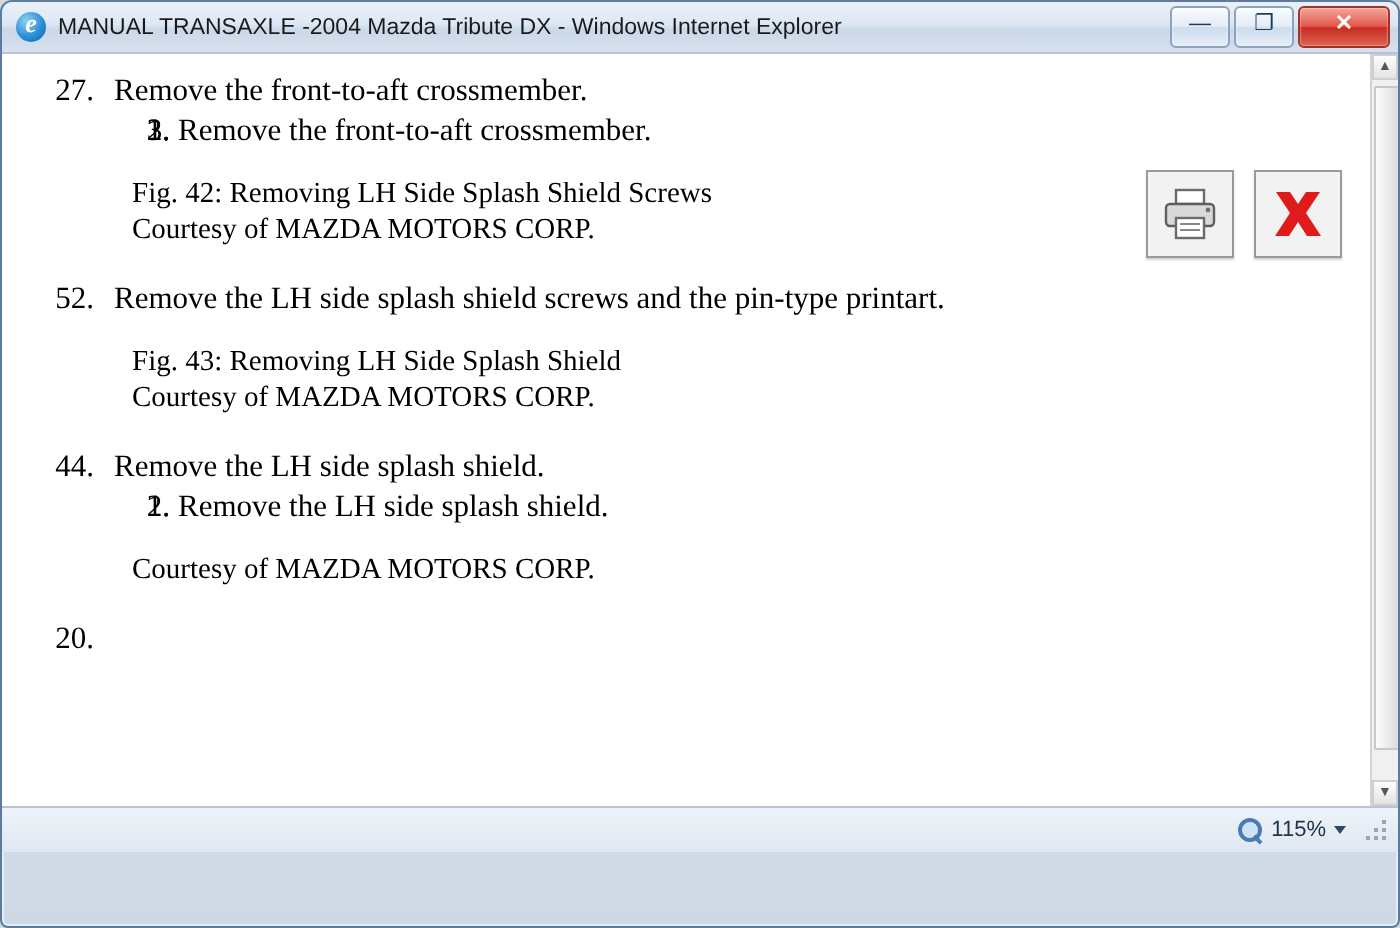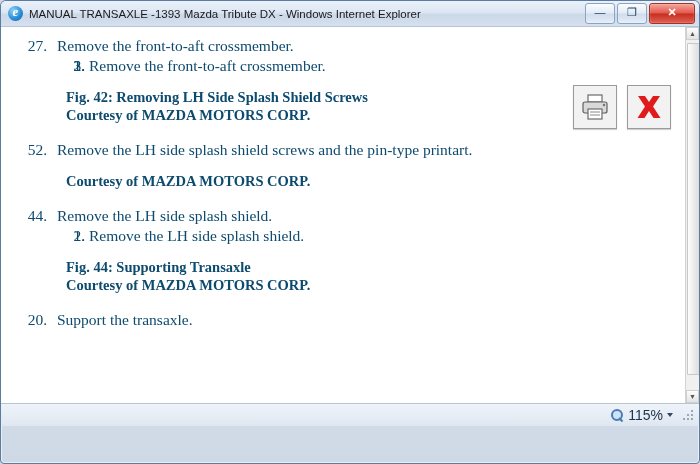--- a/index.html
+++ b/index.html
@@ -154,21 +154,21 @@
     border-bottom: 1px solid #b9c4d2;
     overflow: hidden;
   }
   .page {
     position: absolute;
     left: 0; top: 0; right: 13px; bottom: 0;
     background: #ffffff;
     padding: 10px 14px 0 14px;
     box-sizing: border-box;
     font-family: "Liberation Serif", serif;
-    color: #0c4a6e;
+    color: #000000;
     overflow: hidden;
   }
   .step {
     display: flex;
     font-size: 15.5px;
     margin-bottom: 2px;
   }
   .step .num {
     width: 32px;
     flex: none;
@@ -185,21 +185,21 @@
     margin-bottom: 1px;
     position: relative;
   }
   .sublist li .sn {
     position: absolute;
     left: -24px;
     width: 20px;
     text-align: right;
   }
   .figcap {
-    font-weight: bold;
+    font-weight: normal;
     font-size: 14.5px;
     margin: 14px 0 0 51px;
     line-height: 1.24;
   }
   .spacer-md { height: 16px; }
   .tool-icons {
     position: absolute;
     top: 58px;
     right: 28px;
     display: flex;
@@ -247,21 +247,21 @@
   }
   .sb-bottom { position: absolute; bottom: 0; left: 0; right: 0; }
   
   .statusbar {
     height: 22px;
     display: flex;
     align-items: center;
     justify-content: flex-end;
     padding-right: 4px;
     background: linear-gradient(to bottom, #eef3f9 0%, #dfe7f1 100%);
-    font-size: 14px;
+    font-size: 11px;
     color: #20354d;
   }
   .zoom-box {
     display: flex;
     align-items: center;
     gap: 4px;
     padding: 0 3px;
   }
   .zoom-glass {
     width: 13px; height: 13px;
@@ -302,21 +302,21 @@
     background: #9aa7b5;
   }
 </style>
 </head>
 <body>
 
 <div class="window">
 
   <div class="titlebar">
     <div class="ie-logo"></div>
-    <div class="title-text">MANUAL TRANSAXLE -1393 Mazda Tribute DX - Windows Internet Explorer</div>
+    <div class="title-text">MANUAL TRANSAXLE -2004 Mazda Tribute DX - Windows Internet Explorer</div>
     <div class="win-buttons">
       <div class="win-btn">—</div>
       <div class="win-btn">❐</div>
       <div class="win-btn close">✕</div>
     </div>
   </div>
 
 
   <div class="content-wrap">
 
@@ -356,44 +356,43 @@
       </div>
 
       <div class="spacer-md"></div>
 
       <div class="step">
         <span class="num">52.</span>
         <span>Remove the LH side splash shield screws and the pin-type printart.</span>
       </div>
 
       <div class="figcap">
+        <div>Fig. 43: Removing LH Side Splash Shield</div>
         <div>Courtesy of MAZDA MOTORS CORP.</div>
       </div>
 
       <div class="spacer-md"></div>
 
       <div class="step">
         <span class="num">44.</span>
         <span>Remove the LH side splash shield.</span>
       </div>
       <ul class="sublist">
         <li><span class="sn">1.</span></li>
         <li><span class="sn">2.</span><span>Remove the LH side splash shield.</span></li>
       </ul>
 
       <div class="figcap">
-        <div>Fig. 44: Supporting Transaxle</div>
         <div>Courtesy of MAZDA MOTORS CORP.</div>
       </div>
 
       <div class="spacer-md"></div>
 
       <div class="step">
         <span class="num">20.</span>
-        <span>Support the transaxle.</span>
       </div>
 
     </div>
 
     <div class="scrollbar">
       <div class="sb-btn">▲</div>
       <div class="sb-thumb"></div>
       <div class="sb-btn sb-bottom">▼</div>
     </div>
 

